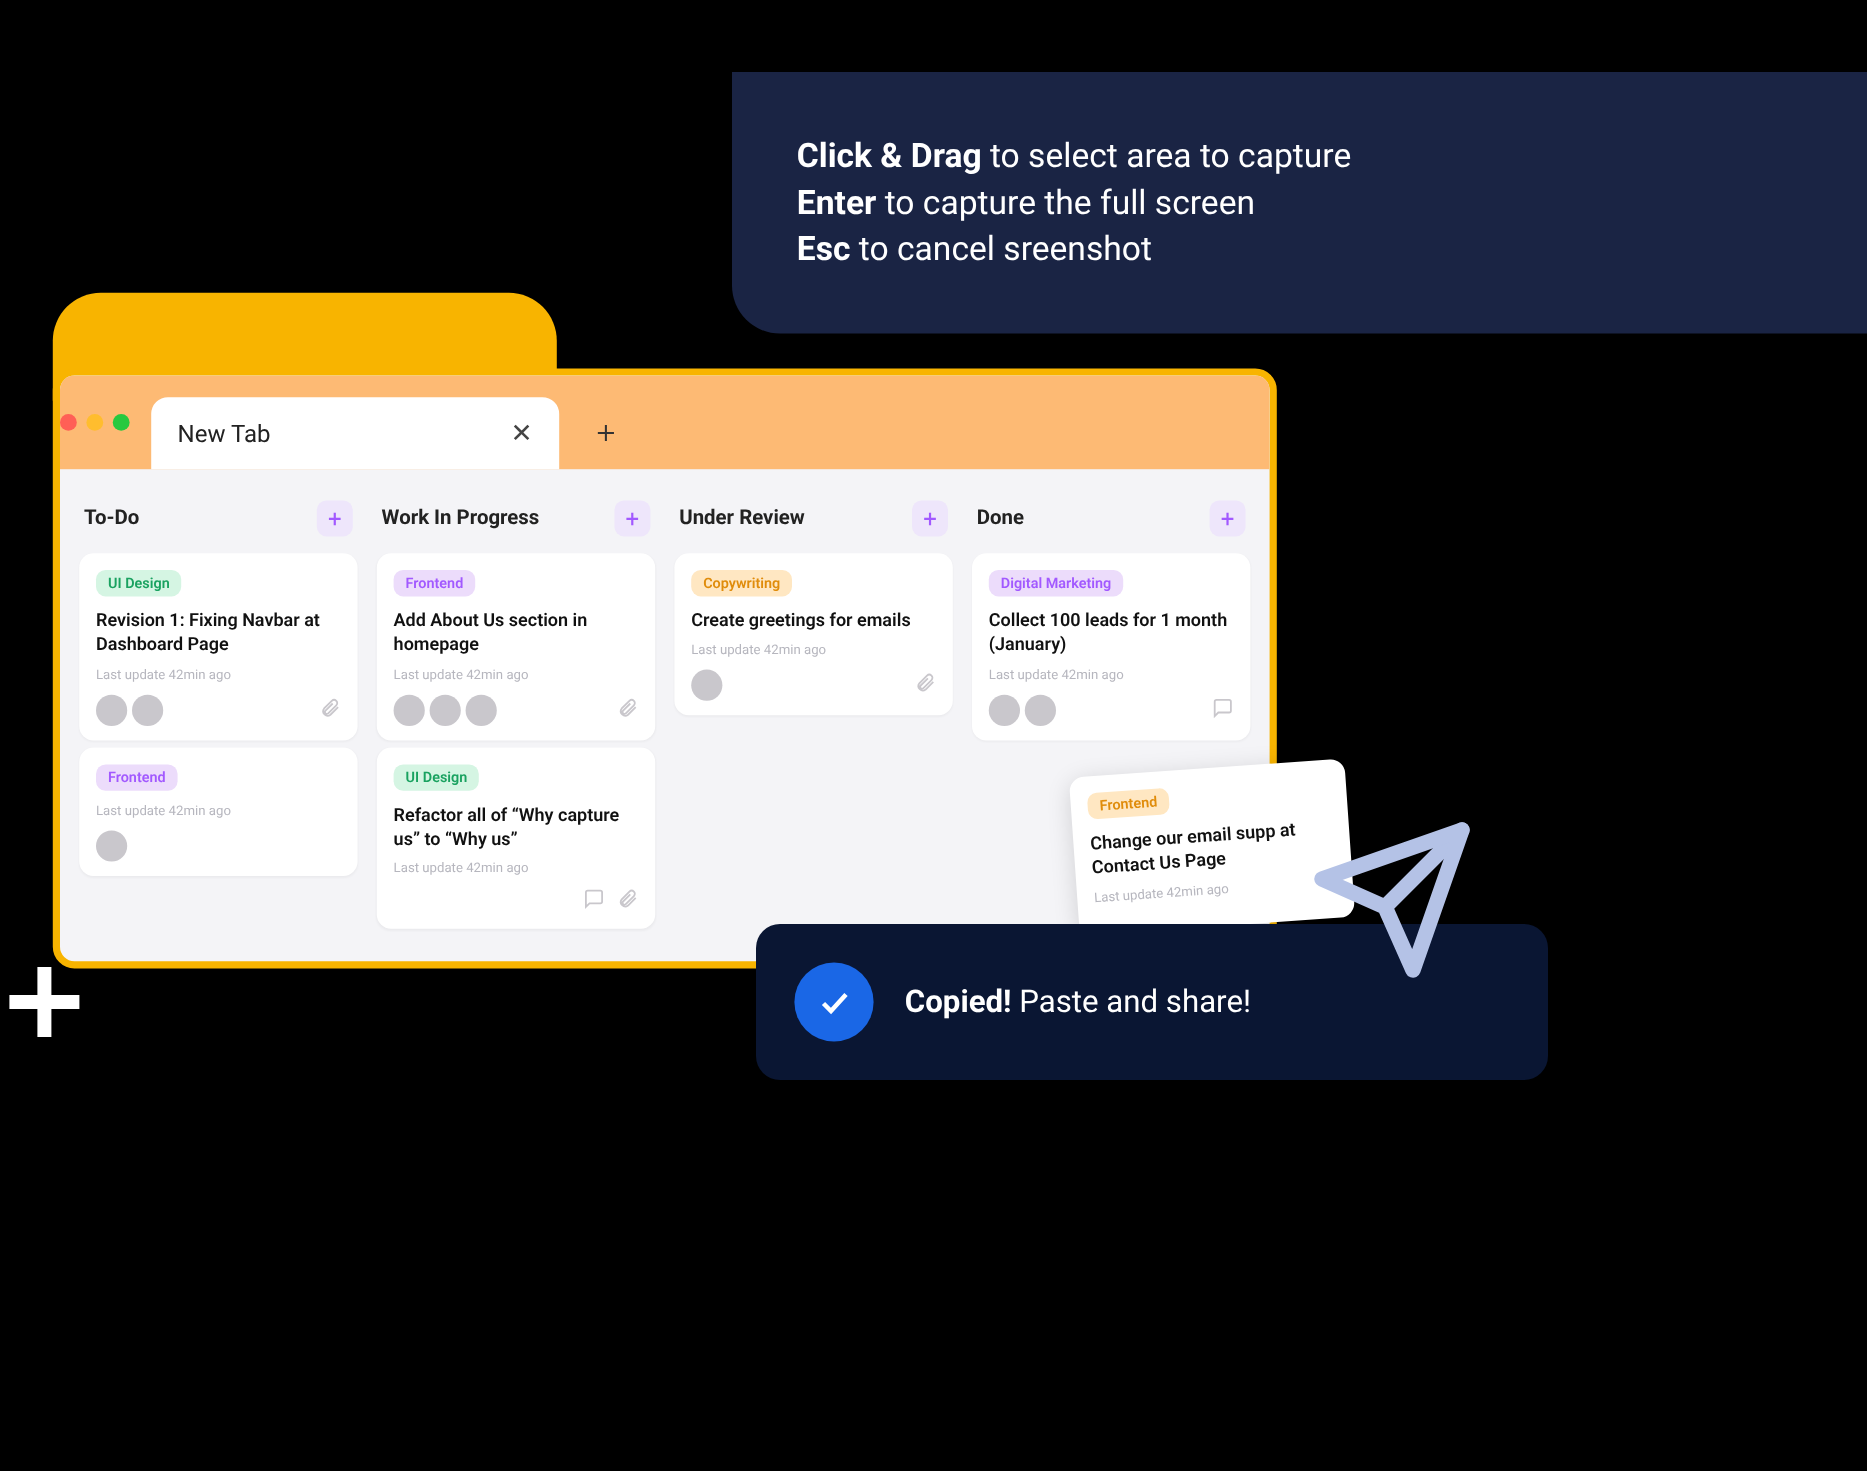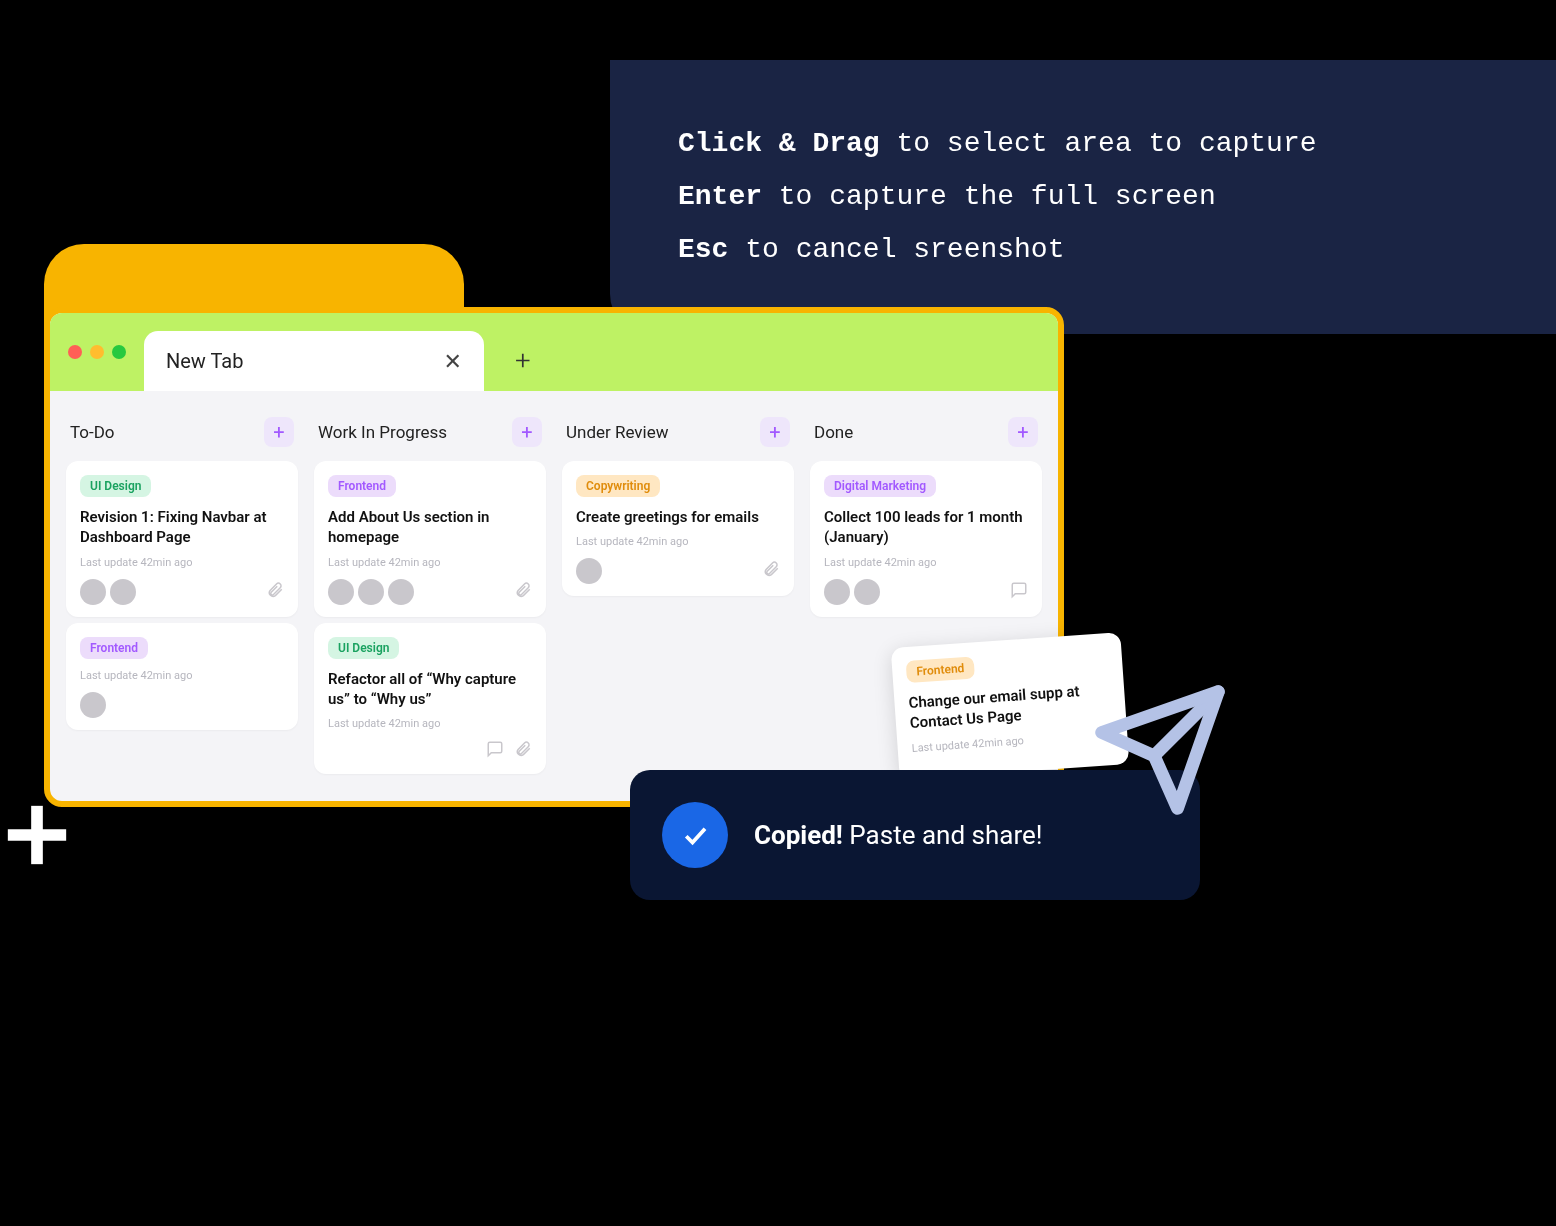--- a/index.html
+++ b/index.html
@@ -11,21 +11,21 @@
     top: 60px;
     left: 610px;
     right: 0;
     background: #1a2444;
     color: #fff;
     padding: 50px 54px 50px 54px;
     border-bottom-left-radius: 40px;
     font-size: 28px;
     line-height: 1.4;
   }
-  .instruction-panel p { margin: 14px; font-family: Liberation Mono, monospace; }
+  .instruction-panel p { margin: 0; }
   .instruction-panel strong { font-weight: 700; }
 
   
   .yellow-tab {
     position: absolute;
     top: 244px;
     left: 44px;
     width: 420px;
     height: 90px;
     background: #f8b400;
@@ -40,24 +40,23 @@
     left: 44px;
     width: 1020px;
     height: 500px;
     background: #f4f4f7;
     border: 6px solid #f8b400;
     border-radius: 18px;
     overflow: hidden;
   }
   .chrome {
     height: 78px;
-    background: #bef264;
+    background: #fdba74;
     display: flex;
     align-items: center;
-    padding-left: 18px;
   }
   .traffic { display:flex; gap:8px; margin-right:18px; }
   .traffic span { width:14px; height:14px; border-radius:50%; display:block; }
   .tf-red{background:#ff5f56;}
   .tf-yel{background:#ffbd2e;}
   .tf-grn{background:#27c93f;}
   .tab-new {
     background:#fff;
     height:60px;
     display:flex;
@@ -68,21 +67,21 @@
     gap:200px;
     margin-top:18px;
     font-size:20px;
     color:#222;
   }
   .tab-close { font-size:22px; color:#444; cursor:pointer; }
   .tab-plus { margin-left:26px; font-size:26px; color:#333; cursor:pointer; margin-top:14px;}
   .board { padding:18px 8px 0 8px; display:flex; gap:0; }
   .col { width:25%; padding:0 8px; }
   .col-head { display:flex; justify-content:space-between; align-items:center; padding:8px 4px 14px 4px; }
-  .col-title { font-size:17px; font-weight:400; color:#222; }
+  .col-title { font-size:17px; font-weight:700; color:#222; }
   .add-btn { width:30px;height:30px;background:#eee6fb;border-radius:8px;display:flex;align-items:center;justify-content:center;font-size:20px;color:#a259ff;cursor:pointer;}
   .card {
     background:#fff;border-radius:12px;padding:14px 14px 12px 14px;margin-bottom:6px;
     box-shadow:0 1px 2px rgba(0,0,0,0.04);
   }
   .tag { display:inline-block;padding:4px 10px;border-radius:8px;font-size:12px;font-weight:600;margin-bottom:10px;}
   .tag-green{background:#d5f5e3;color:#1aa260;}
   .tag-purple{background:#ecdcfb;color:#a259ff;}
   .tag-orange{background:#ffe7c2;color:#e08c0b;}
   .card-title{font-size:15px;font-weight:600;color:#111;line-height:1.35;margin-bottom:8px;}
@@ -103,21 +102,21 @@
     padding:14px;
     box-shadow:0 4px 20px rgba(0,0,0,0.15);
     transform:rotate(-4deg);
   }
 
   
   .toast {
     position:absolute;
     top:770px;
     left:630px;
-    width:570px;
+    width:660px;
     height:130px;
     background:#0a1633;
     border-radius:20px;
     display:flex;
     align-items:center;
     padding:0 32px;
     gap:26px;
     color:#fff;
     font-size:26px;
   }

